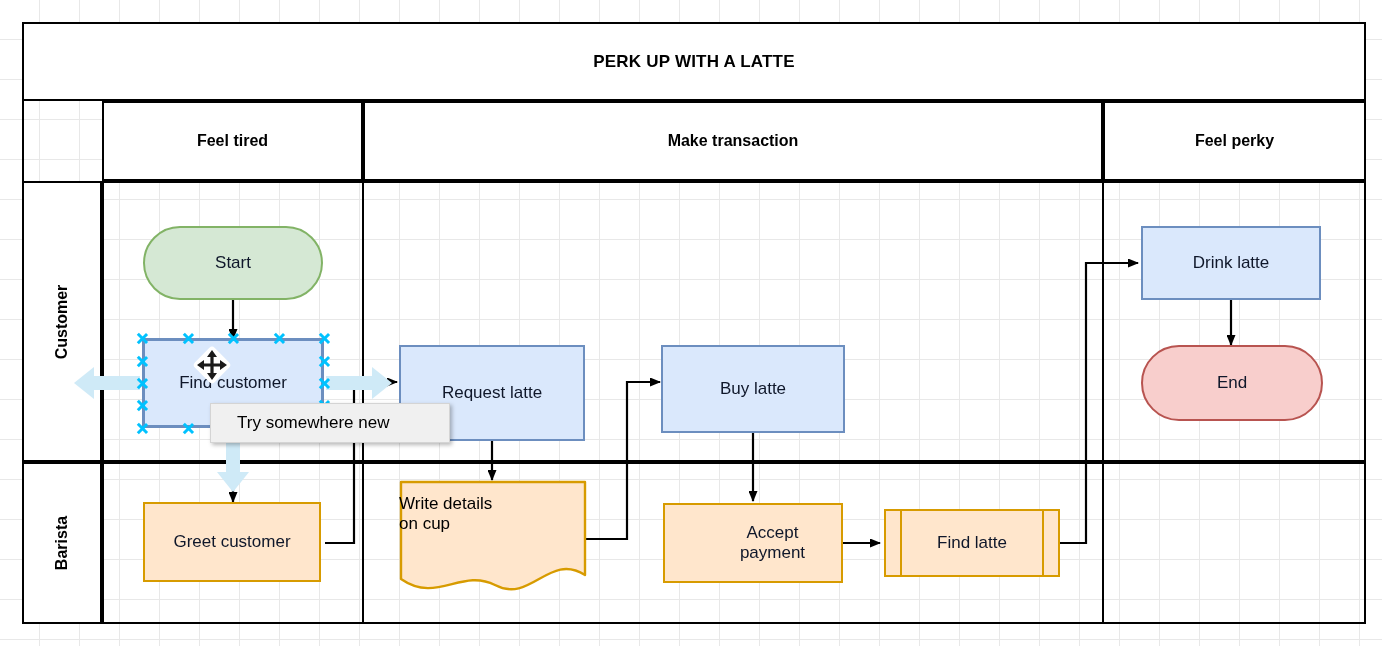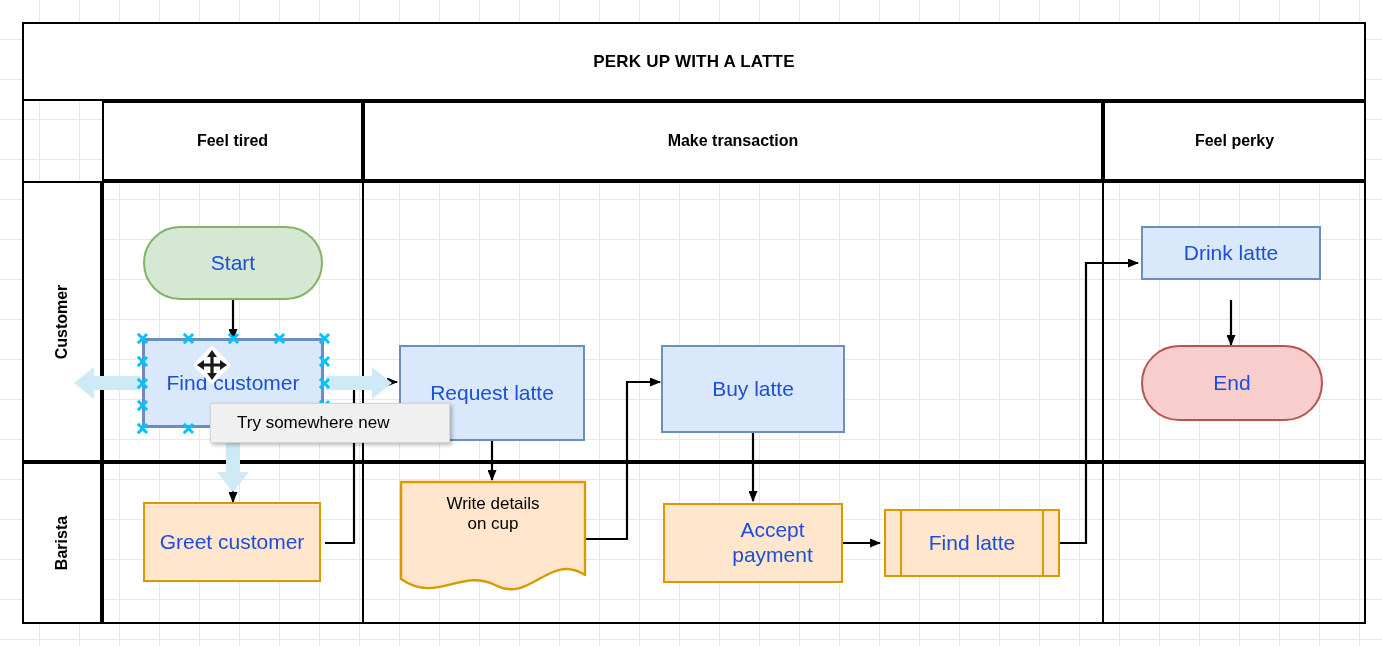--- a/index.html
+++ b/index.html
@@ -84,22 +84,22 @@
   }
 
   
   .node {
     position: absolute;
     box-sizing: border-box;
     display: flex;
     align-items: center;
     justify-content: center;
     text-align: center;
-    font-size: 21px;
-    color: #1d4ed8;
+    font-size: 17px;
+    color: #0f172a;
     line-height: 1.18;
     white-space: pre-line;
   }
   .n-blue   { background: #dae8fc; border: 2px solid #6c8ebf; }
   .n-orange { background: #ffe6cc; border: 2px solid #d79b00; }
   .n-green  { background: #d5e8d4; border: 2px solid #82b366; border-radius: 999px; }
   .n-red    { background: #f8cecc; border: 2px solid #b85450; border-radius: 999px; }
 
   
   .n-pdp::before, .n-pdp::after {
@@ -112,21 +112,20 @@
   .n-pdp::before { left: 14px; }
   .n-pdp::after  { right: 14px; }
 
   
   .doc-wrap { position: absolute; }
   .doc-wrap svg { display: block; }
   .doc-label {
     position: absolute;
     left: 0; right: 0;
     top: 14px;
-    text-align: center;
     font-size: 17px;
     color: #000;
     line-height: 1.2;
     white-space: pre-line;
     pointer-events: none;
   }
 
   
   .conn { position: absolute; left: 0; top: 0; width: 1382px; height: 646px; pointer-events: none; }
 
@@ -242,21 +241,21 @@
 on cup</div>
   </div>
 
   <div class="node n-blue" style="left:661px; top:345px; width:184px; height:88px;">Buy latte</div>
 
   <div class="node n-orange" style="left:663px; top:503px; width:180px; height:80px;padding-left:39px;">Accept
 payment</div>
 
   <div class="node n-orange n-pdp" style="left:884px; top:509px; width:176px; height:68px;">Find latte</div>
 
-  <div class="node n-blue" style="left:1141px; top:226px; width:180px; height:54px;">Drink latte</div>
+  <div class="node n-blue" style="left:1141px; top:226px; width:180px; height:74px;">Drink latte</div>
 
   <div class="node n-red" style="left:1141px; top:345px; width:182px; height:76px;">End</div>
 
   <svg class="dir-arrow" style="left:74px; top:364px;" width="66" height="38" viewBox="0 0 66 38">
     <path d="M0,19 L20,3 L20,12 L66,12 L66,26 L20,26 L20,35 Z" fill="#cfeaf7"></path>
   </svg>
   <svg class="dir-arrow" style="left:326px; top:364px;" width="66" height="38" viewBox="0 0 66 38">
     <path d="M66,19 L46,3 L46,12 L0,12 L0,26 L46,26 L46,35 Z" fill="#cfeaf7"></path>
   </svg>
   <svg class="dir-arrow" style="left:214px; top:430px;" width="38" height="62" viewBox="0 0 38 62">

